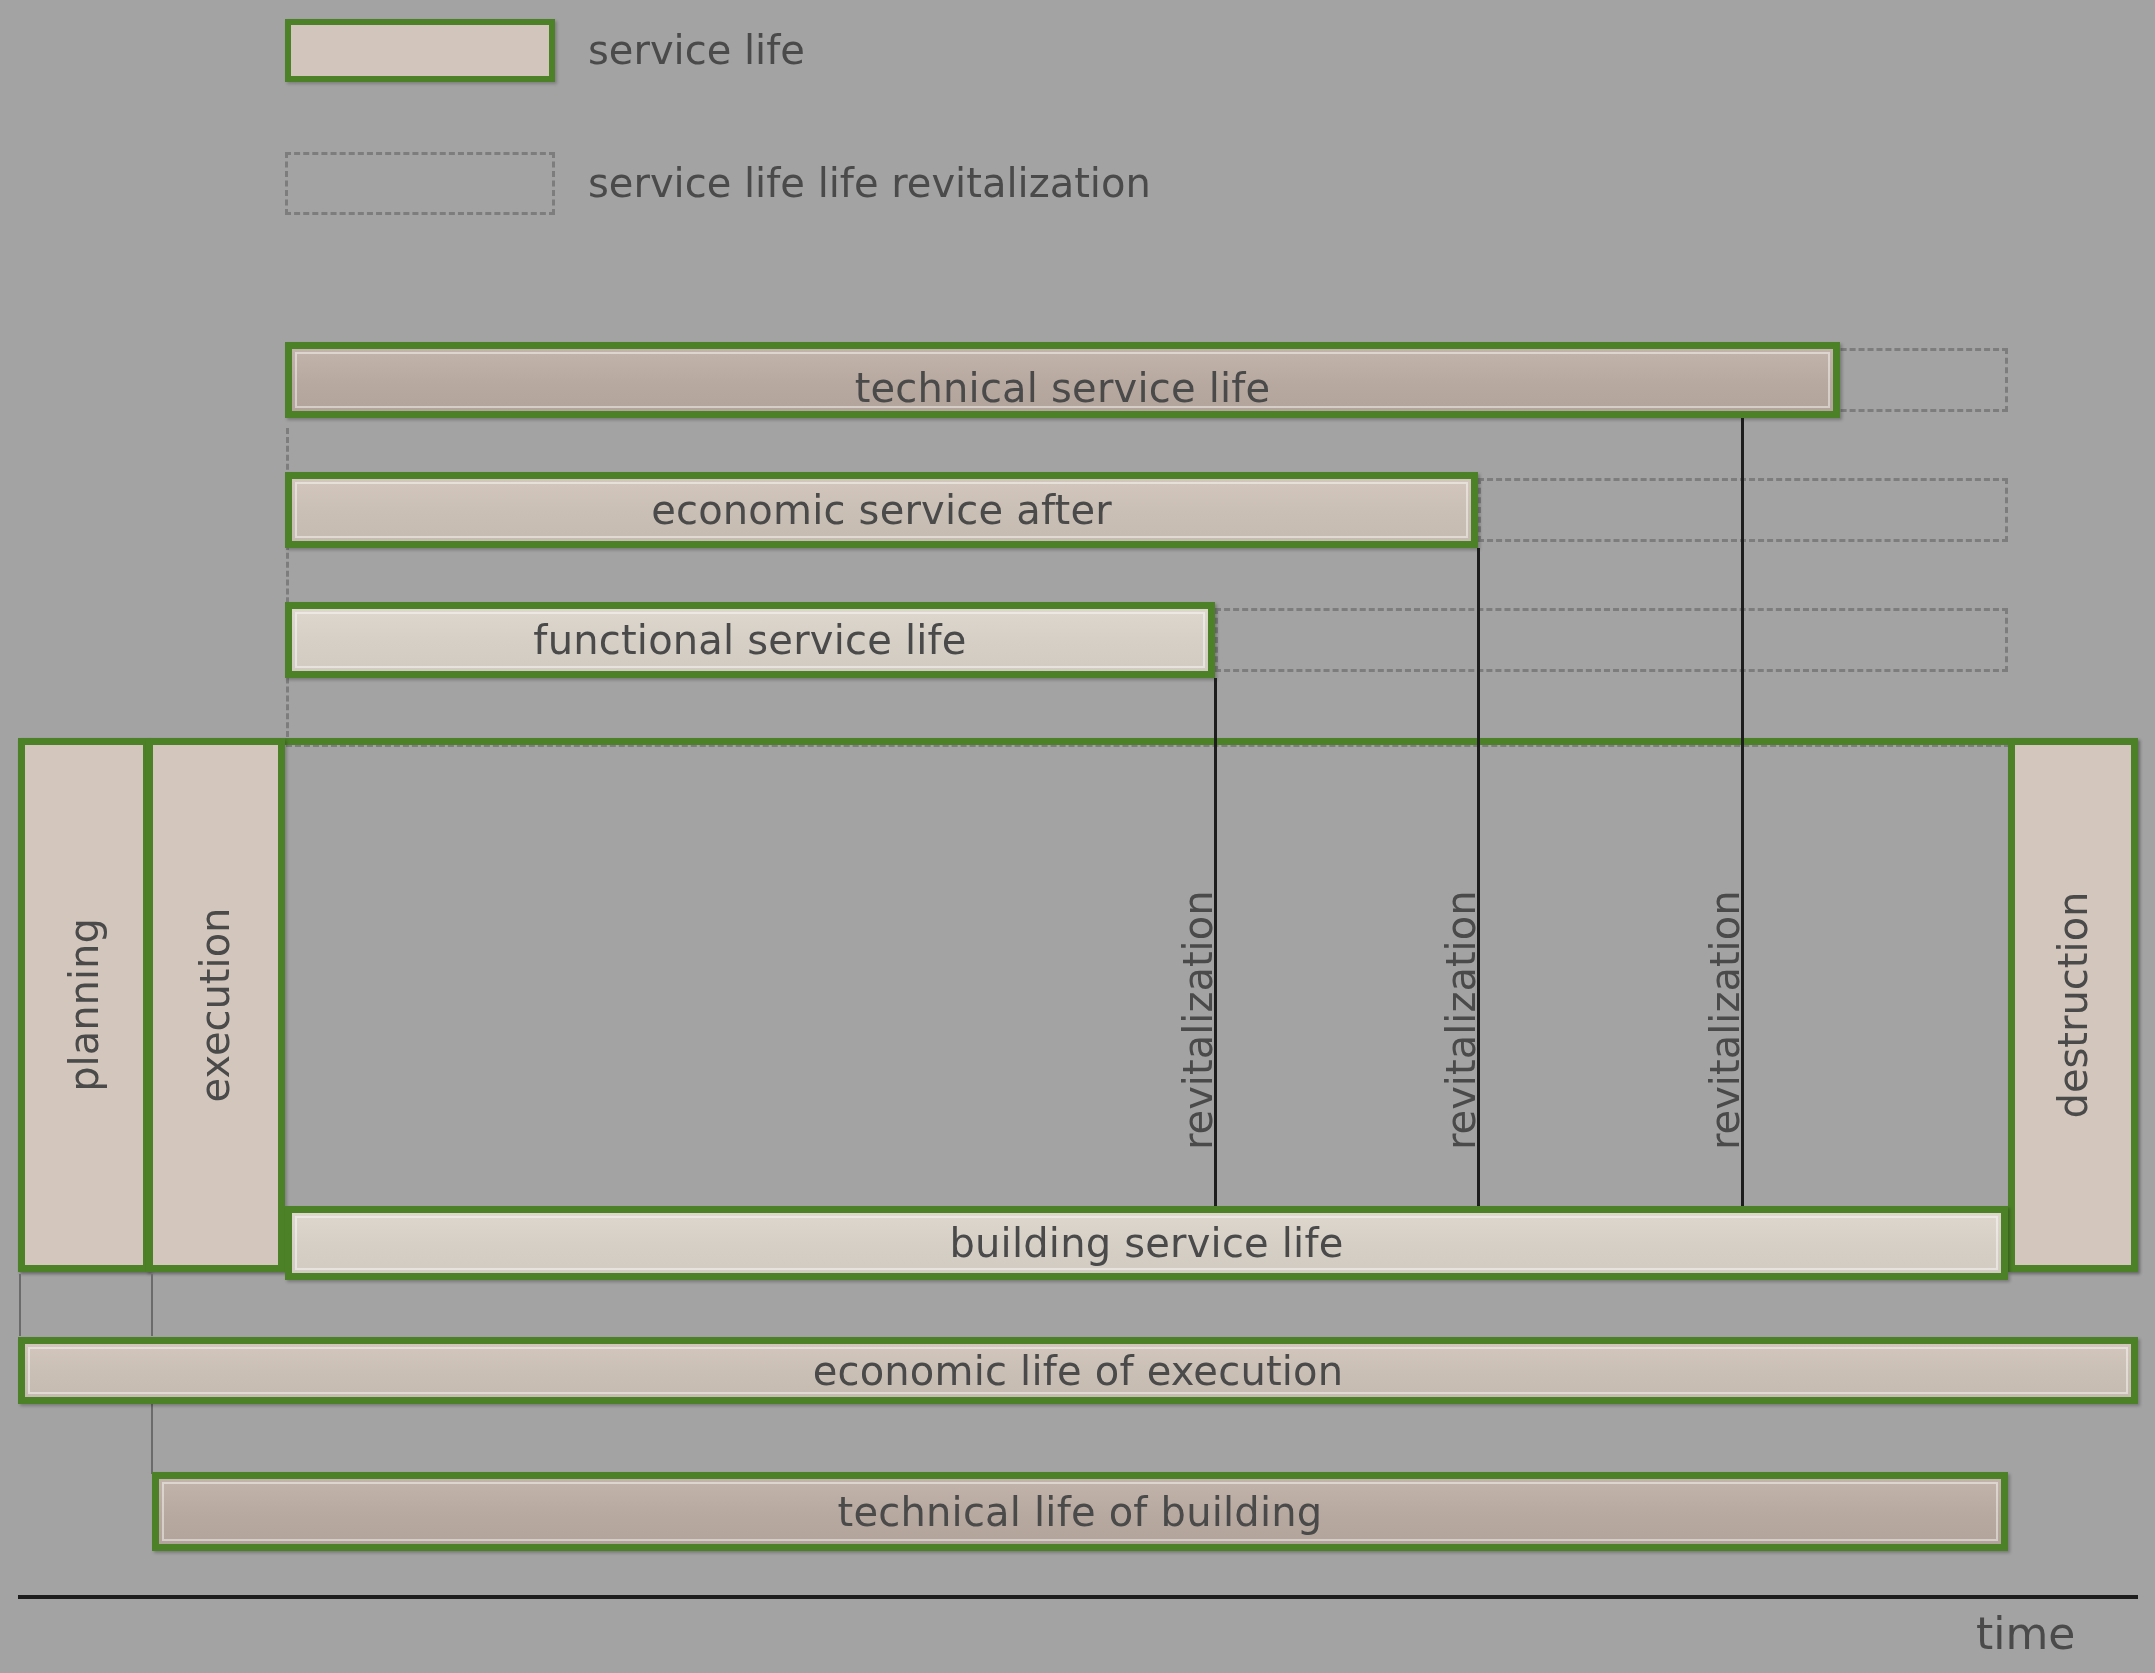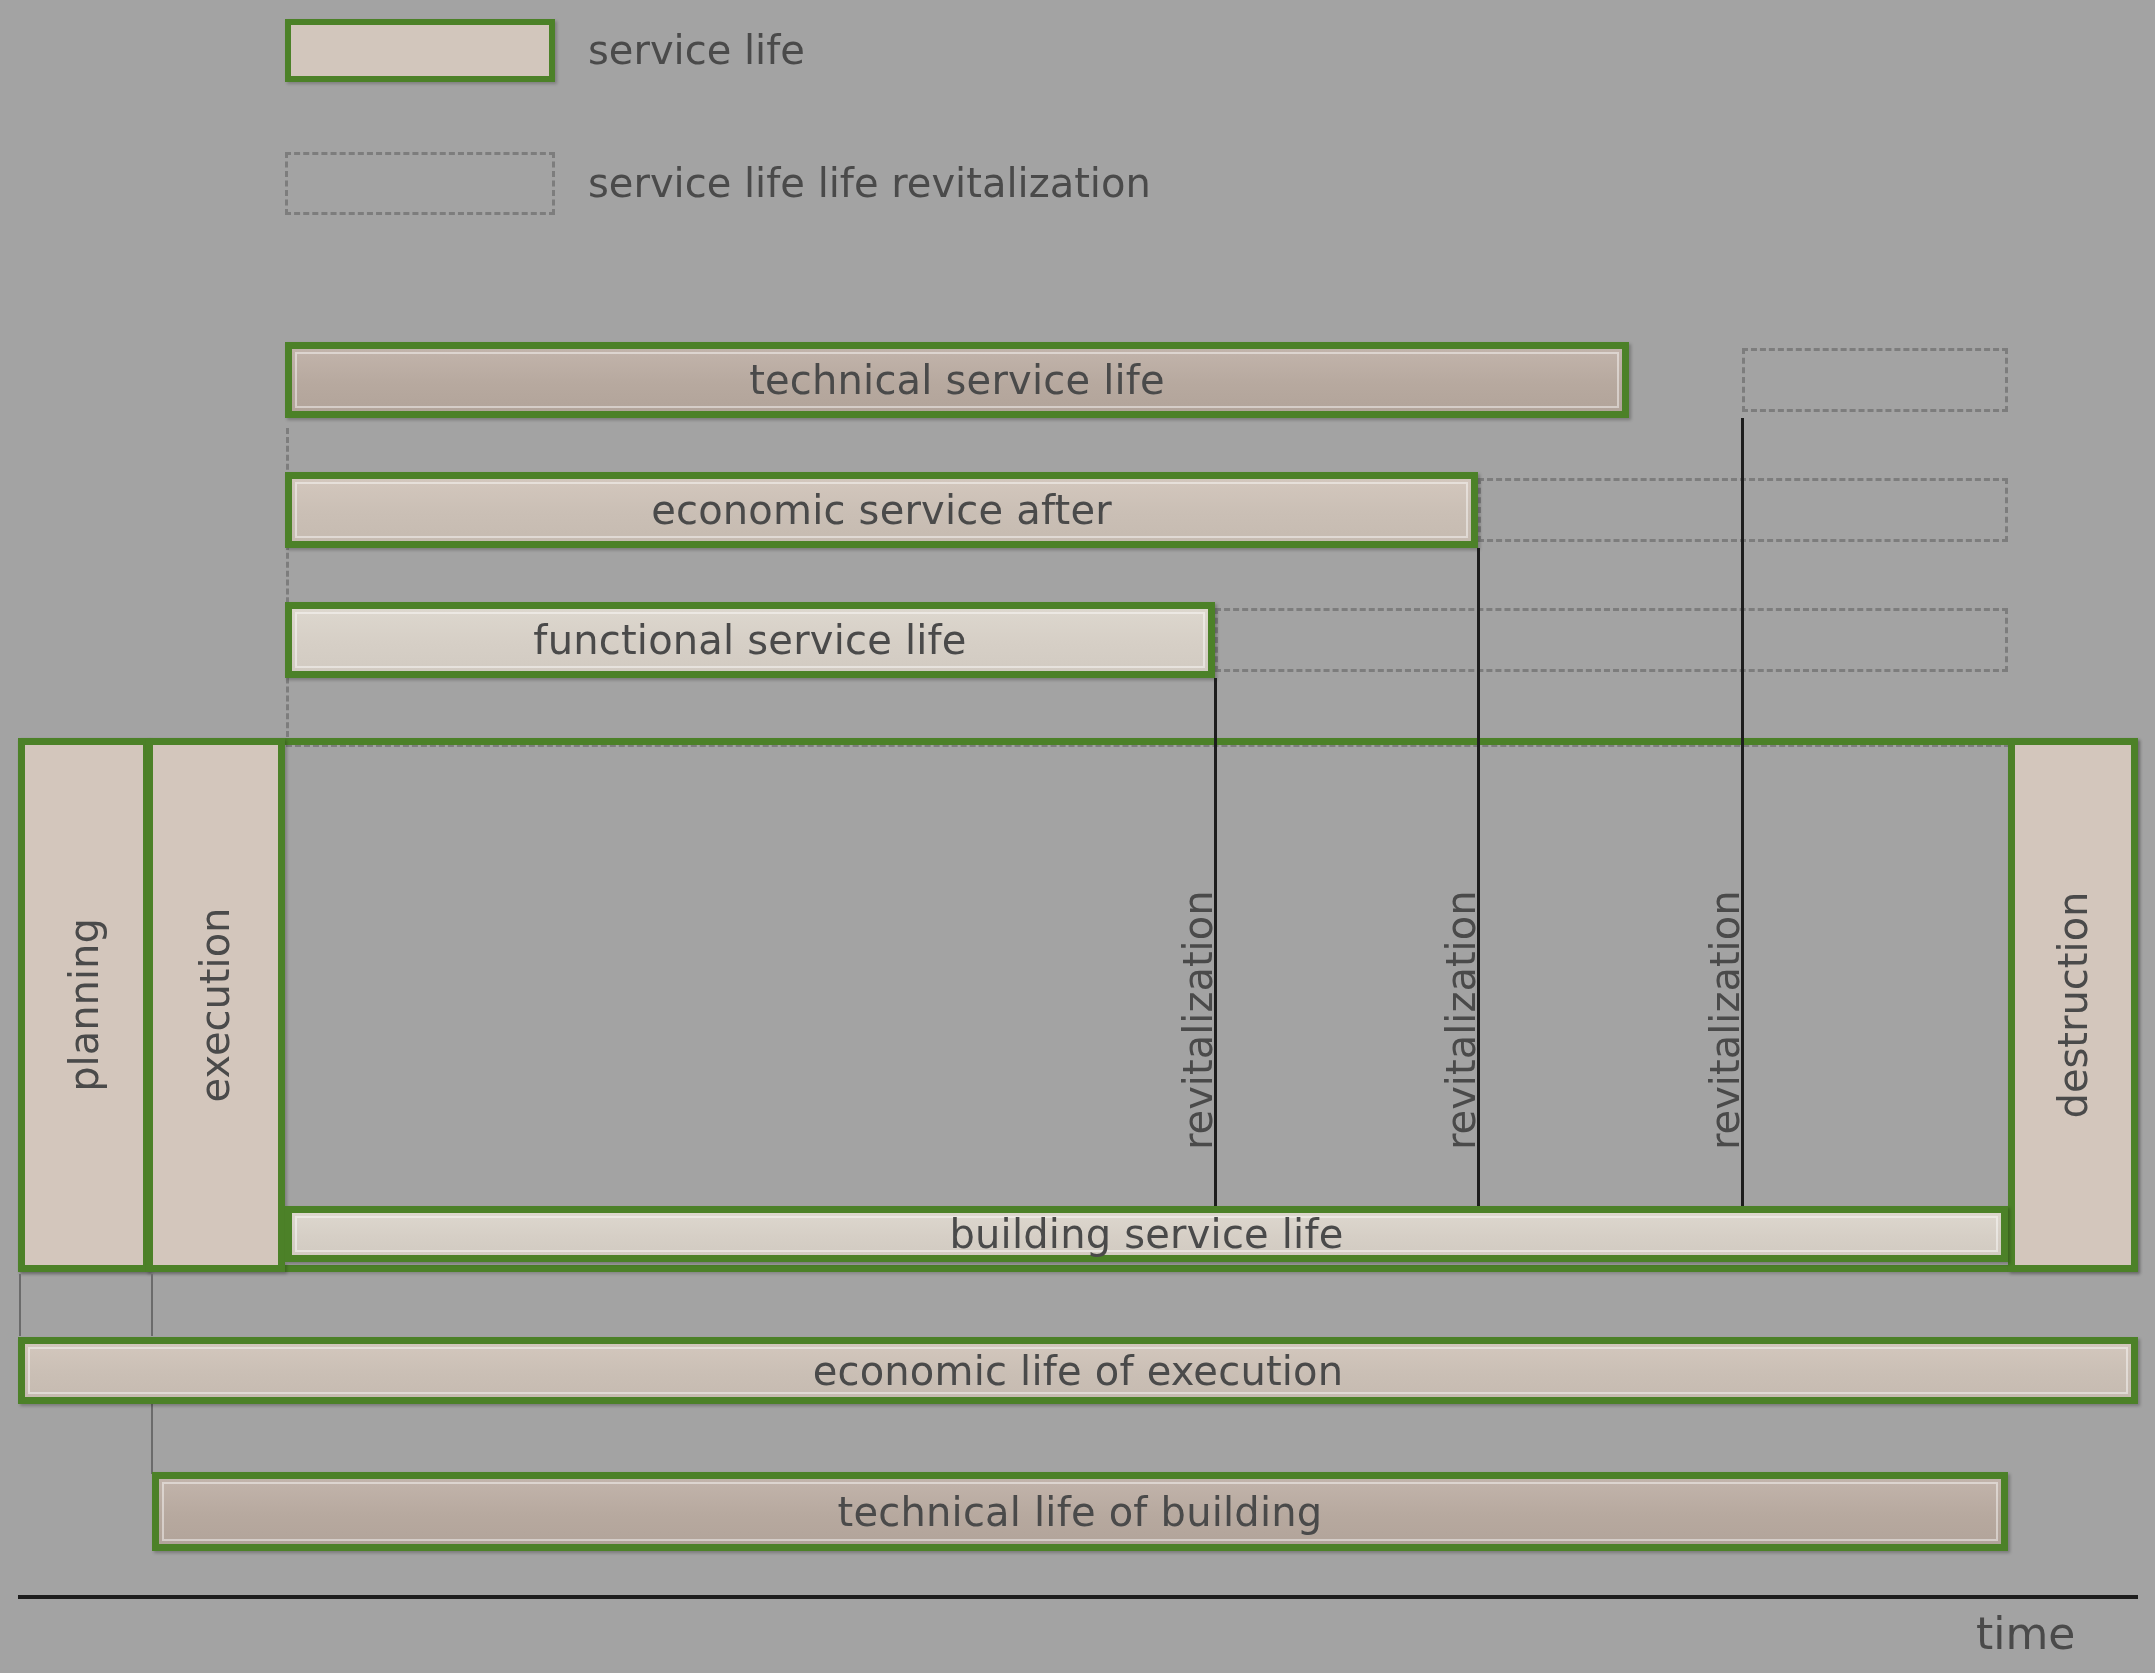--- a/index.html
+++ b/index.html
@@ -142,21 +142,21 @@
   <div class="legend-text" style="left:588px; top:160px;">service life life revitalization</div>
 
   <div class="dashbox" style="left:1742px; top:348px; width:266px; height:64px;"></div>
   <div class="dashbox" style="left:1478px; top:478px; width:530px; height:64px;"></div>
   <div class="dashbox" style="left:1215px; top:608px; width:793px; height:64px;"></div>
 
   <div class="vline-dashed" style="left:286px; top:428px; height:318px;"></div>
 
   <div class="hline-dashed" style="left:286px; top:744px; width:1724px;"></div>
 
-  <div class="bar tone-dark" style="left:285px; top:342px; width:1344px; height:76px;">
+  <div class="bar tone-dark" style="left:285px; top:342px; width:1555px; height:76px;align-items:flex-end;">
     <span class="inner-hl"></span>
     <span class="bar-label">technical service life</span>
   </div>
 
   <div class="bar tone-mid" style="left:285px; top:472px; width:1193px; height:76px;">
     <span class="inner-hl"></span>
     <span class="bar-label">economic service after</span>
   </div>
 
   <div class="bar tone-light" style="left:285px; top:602px; width:930px; height:76px;">
@@ -182,21 +182,21 @@
 
   <div class="vline" style="left:1214px; top:678px; height:530px;"></div>
   <div class="rot-label" style="left:1175px; top:1150px;">revitalization</div>
 
   <div class="vline" style="left:1477px; top:548px; height:660px;"></div>
   <div class="rot-label" style="left:1438px; top:1150px;">revitalization</div>
 
   <div class="vline" style="left:1741px; top:418px; height:790px;"></div>
   <div class="rot-label" style="left:1702px; top:1150px;">revitalization</div>
 
-  <div class="bar tone-light" style="left:285px; top:1206px; width:1723px; height:56px;">
+  <div class="bar tone-light" style="left:285px; top:1206px; width:1723px; height:74px;">
     <span class="inner-hl"></span>
     <span class="bar-label">building service life</span>
   </div>
 
   <div class="vline-thin" style="left:19px;  top:1274px; height:62px;"></div>
   <div class="vline-thin" style="left:151px; top:1274px; height:62px;"></div>
   <div class="vline-thin" style="left:151px; top:1404px; height:70px;"></div>
 
   <div class="bar tone-mid" style="left:18px; top:1337px; width:2120px; height:67px;">
     <span class="inner-hl"></span>

